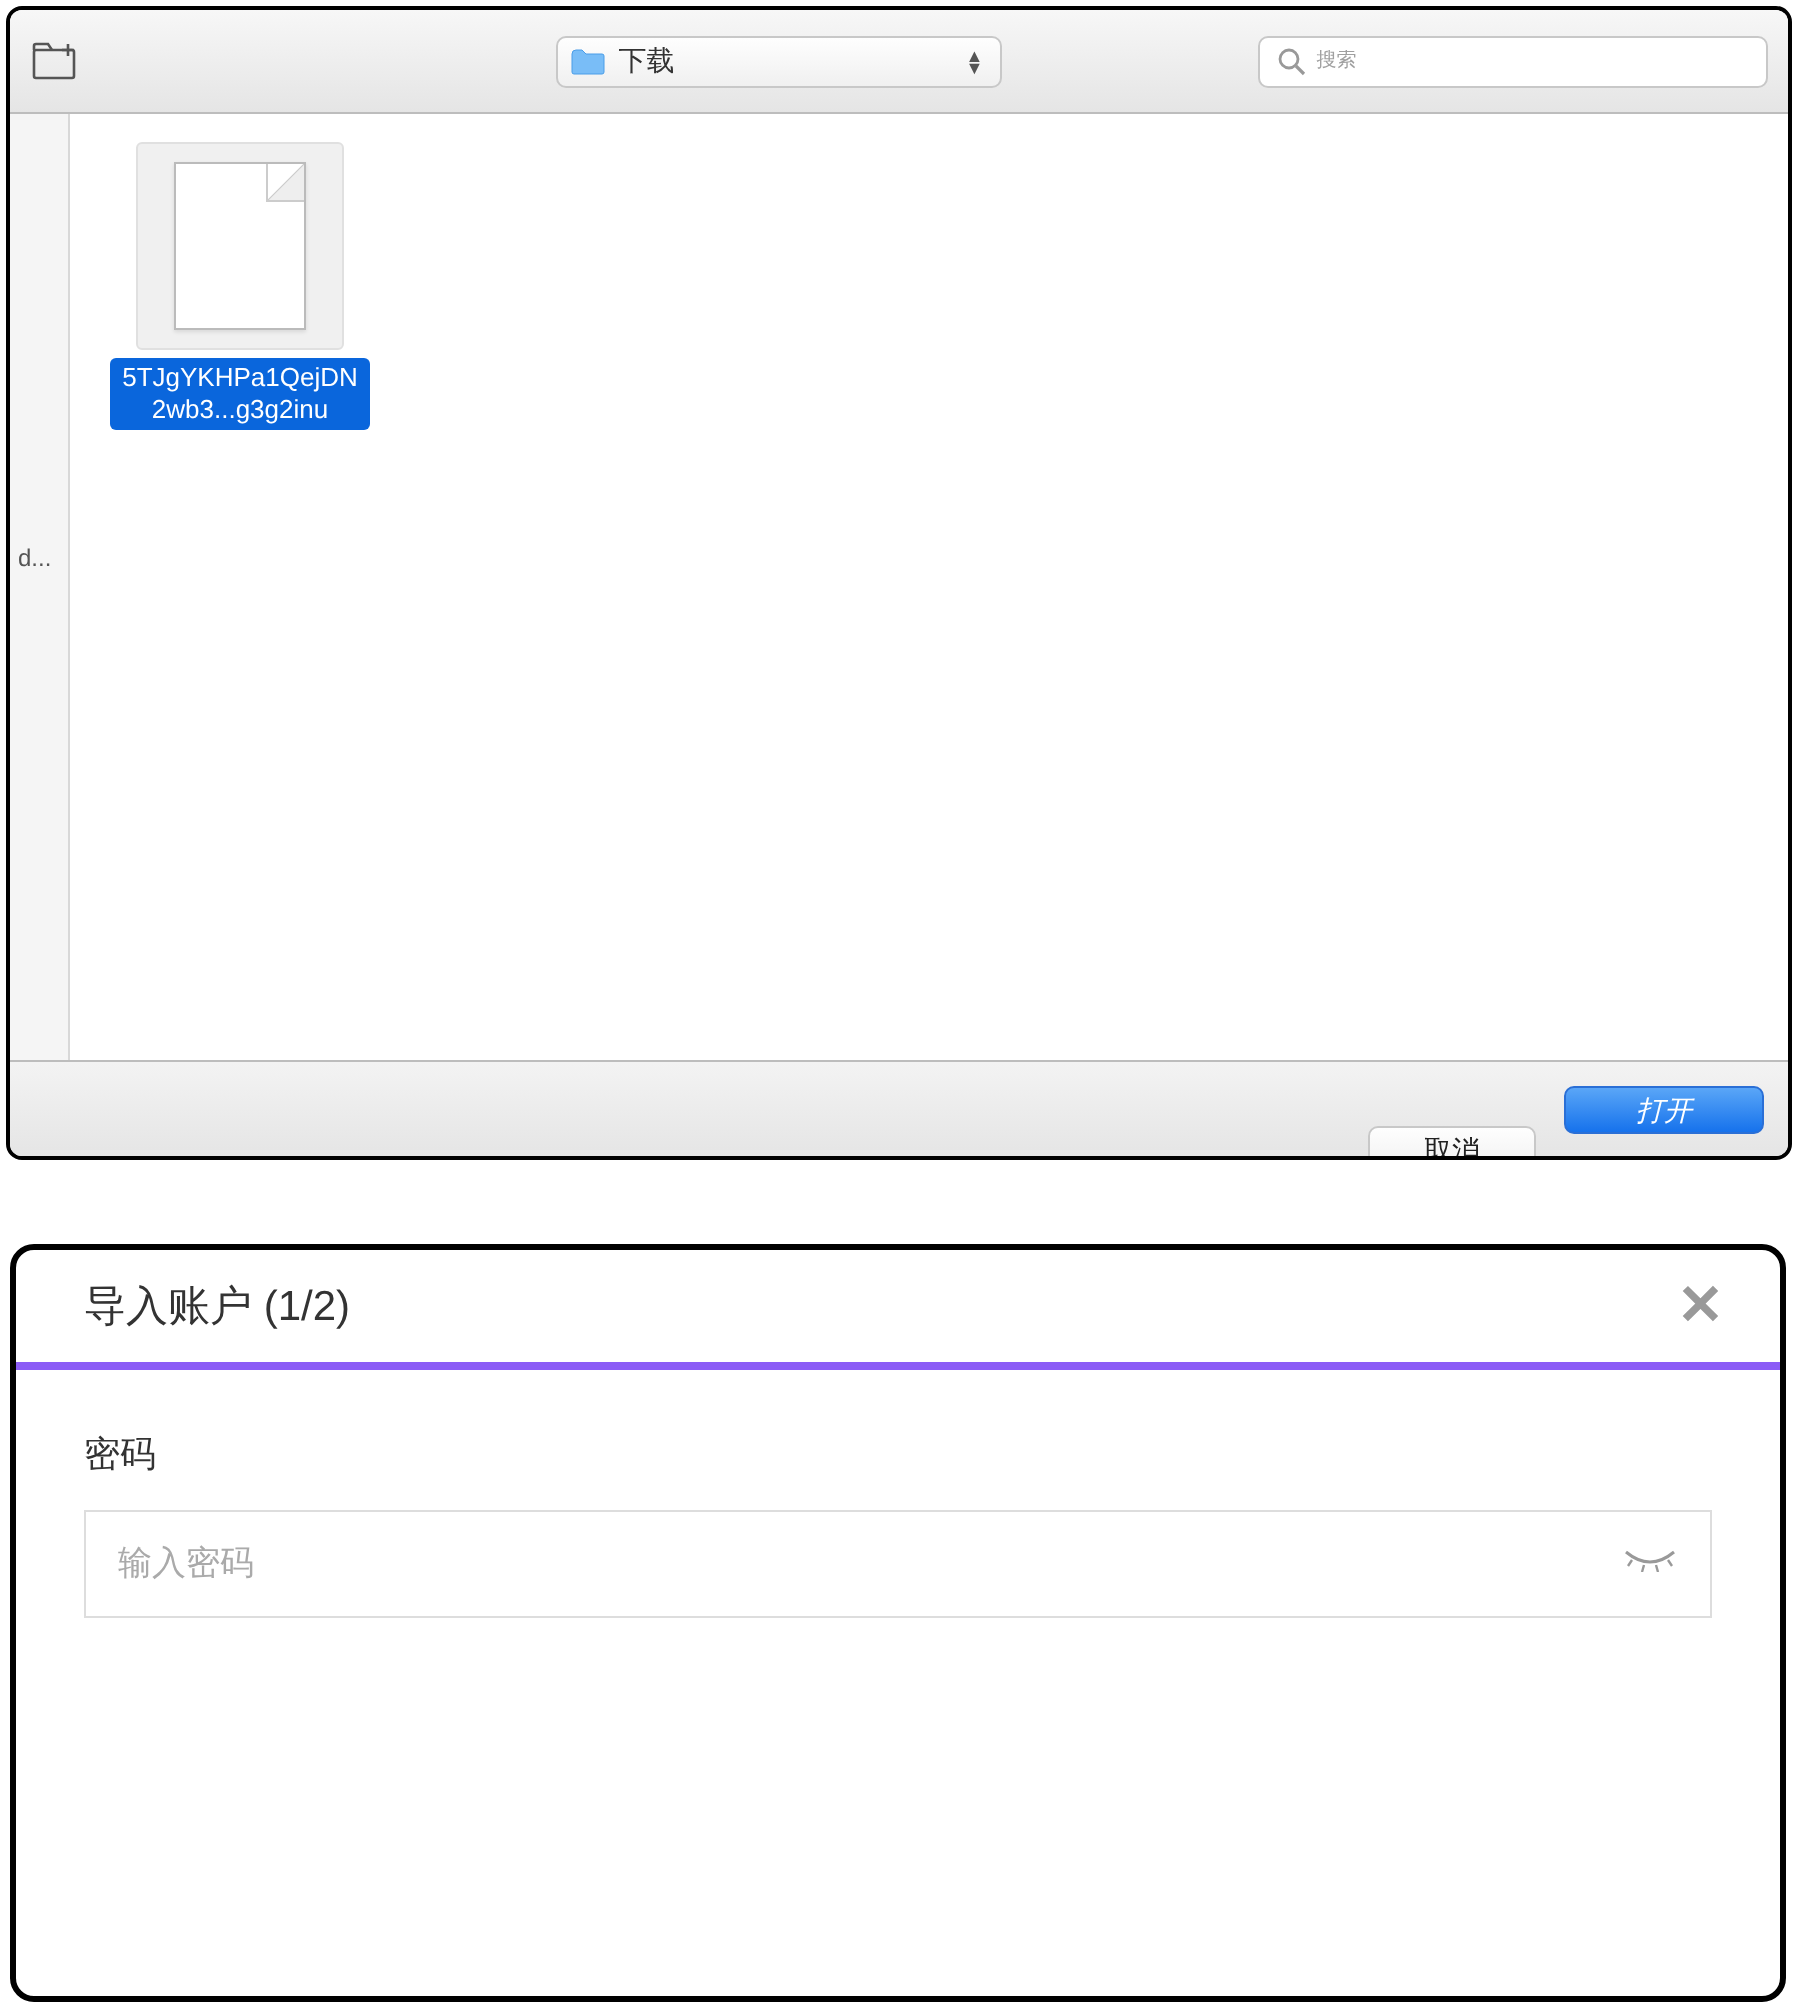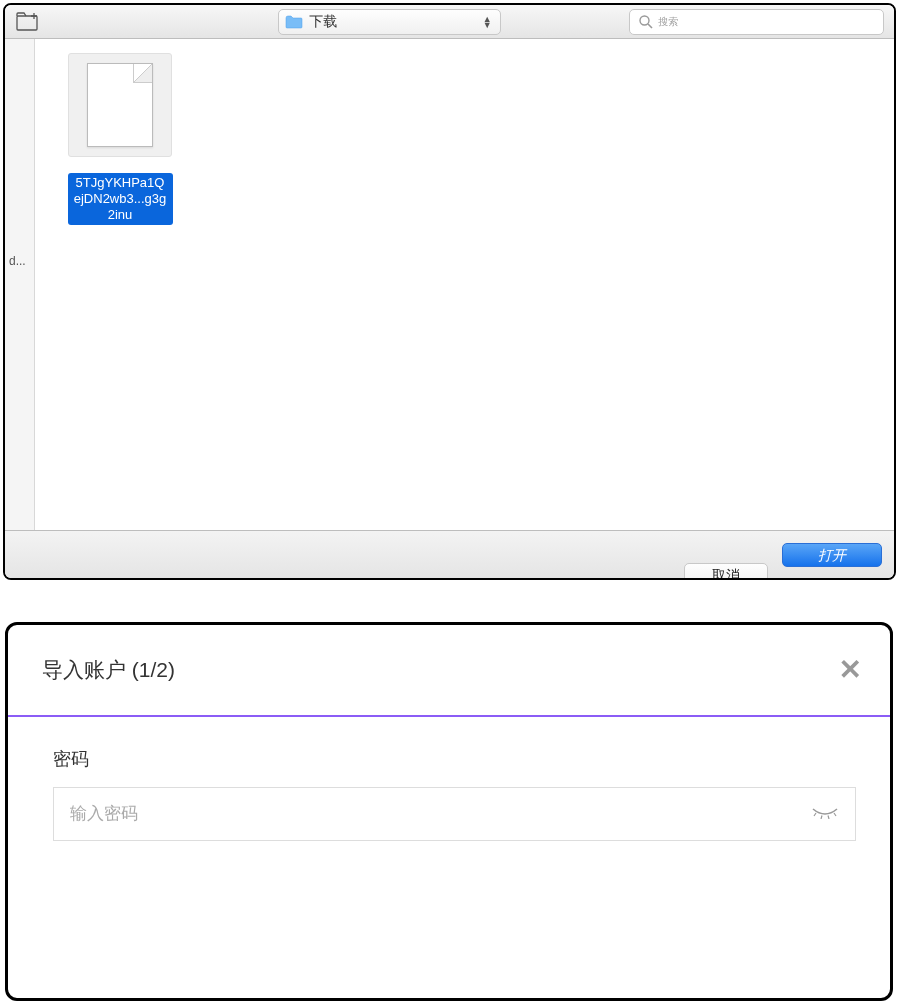--- a/index.html
+++ b/index.html
@@ -17,21 +17,21 @@
       border: 2px solid #000;
       border-radius: 8px;
       background: #fff;
       margin: 3px;
       display: flex;
       flex-direction: column;
       overflow: hidden;
     }
     
     .toolbar {
-      height: 34px;
+      height: 52px;
       background: linear-gradient(#f7f7f7, #e5e5e5);
       border-bottom: 1px solid #bdbdbd;
       display: flex;
       align-items: center;
       padding: 0 10px;
       gap: 24px;
     }
     
     .folder-add-btn {
       width: 30px;
@@ -157,29 +157,29 @@
     .file-doc-icon::before {
       content: '';
       position: absolute;
       top: 0; right: 0;
       width: 18px; height: 18px;
       background: linear-gradient(135deg, #fff 0%, #fff 48%, #ccc 50%, #eee 52%, #eee 100%);
       border-left: 1px solid #ccc;
       border-bottom: 1px solid #ccc;
     }
     .file-label {
-      margin-top: 16px;
+      margin-top: 4px;
       background: #0a66dc;
       color: #fff;
       font-size: 13px;
       line-height: 16px;
       padding: 2px 5px;
       border-radius: 3px;
       text-align: center;
-      width: 105px;
+      width: 130px;
       word-wrap: break-word;
     }
     
     .picker-footer {
       height: 48px;
       background: linear-gradient(#f3f3f3, #e5e5e5);
       border-top: 1px solid #bdbdbd;
       display: flex;
       align-items: center;
       justify-content: flex-end;
@@ -218,42 +218,42 @@
       height: 379px;
       border: 3px solid #000;
       border-radius: 12px;
       background: #fff;
       margin: 42px 5px 0 5px;
       display: flex;
       flex-direction: column;
     }
     
     .dialog-header {
-      height: 92px;
+      height: 60px;
       display: flex;
       align-items: center;
       justify-content: space-between;
       padding: 0 28px 0 34px;
-      border-bottom: 2px solid #8b5cf6;
+      border-bottom: 4px solid #8b5cf6;
     }
     .dialog-title {
       font-size: 21px;
       color: #333;
       font-weight: 400;
     }
     .close-x {
       font-size: 28px;
       color: #999;
       cursor: pointer;
       font-weight: bold;
       line-height: 1;
     }
     
     .dialog-body {
-      padding: 30px 34px 0 45px;
+      padding: 30px 34px 0 34px;
       flex: 1;
     }
     .field-label {
       font-size: 18px;
       color: #333;
       margin-bottom: 16px;
     }
     .password-row {
       position: relative;
       border: 1px solid #ddd;

